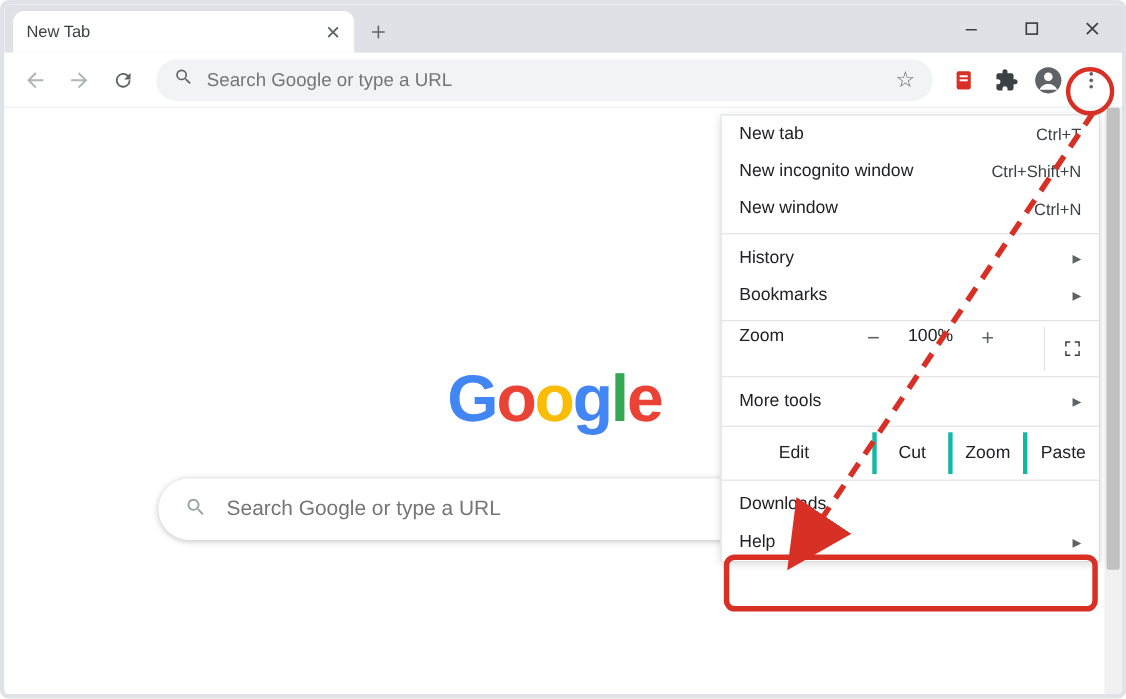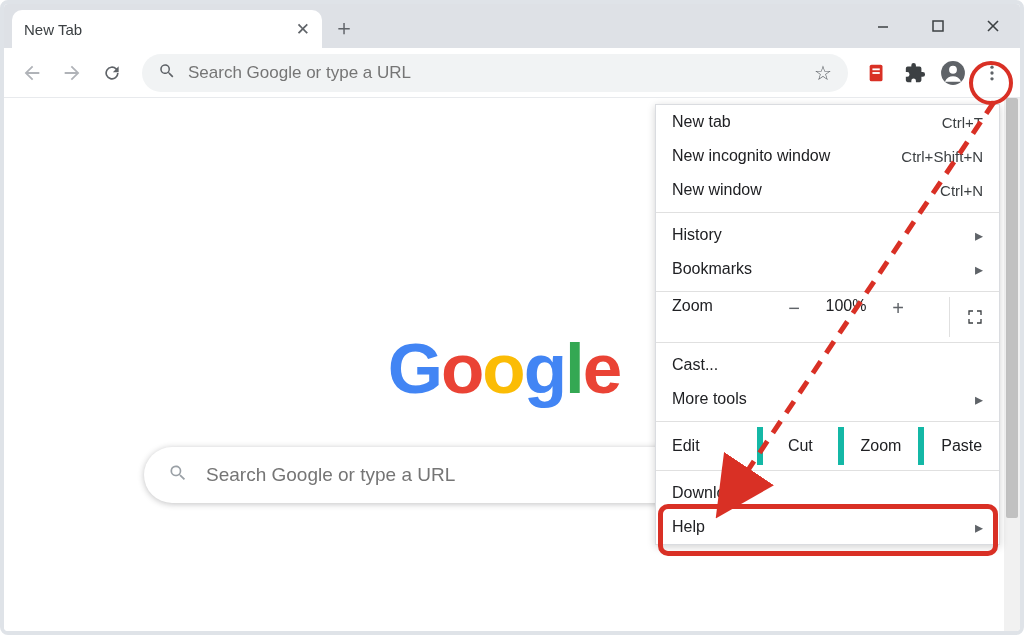--- a/index.html
+++ b/index.html
@@ -123,21 +123,21 @@
   .content {
     position:absolute;
     top:94px; left:0; right:16px; bottom:0;
     background:#fff;
     display:flex;
     flex-direction:column;
     align-items:center;
     padding-top:230px;
   }
   .google-logo {
-    font-size: 71px;
+    font-size: 60px;
     font-weight: 600;
     letter-spacing: -2px;
     font-family: Arial, sans-serif;
   }
   .google-logo span:nth-child(1){color:#4285F4;}
   .google-logo span:nth-child(2){color:#EA4335;}
   .google-logo span:nth-child(3){color:#FBBC05;}
   .google-logo span:nth-child(4){color:#4285F4;}
   .google-logo span:nth-child(5){color:#34A853;}
   .google-logo span:nth-child(6){color:#EA4335;}
@@ -214,25 +214,26 @@
   }
   .zoom-row .zoom-level{ width:60px; text-align:center;}
   .zoom-row .zoom-full{
     width:50px; display:flex;align-items:center;justify-content:center;
     border-left:1px solid #e0e0e0; height:100%;cursor:pointer; margin-left:auto;
   }
   .edit-row {
     display:flex; align-items:center;
     height:38px;
     padding-left:16px;
+    margin-left:36px;
   }
   .edit-row .edit-label{ flex:0 0 85px;}
   .edit-row .edit-btn {
     flex:1; text-align:left;
-    border-left:6px solid #14b8a6;
+    border-left:4px solid #14b8a6;
     height:100%;
     display:flex;align-items:center;justify-content:center;
     cursor:pointer;
   }
   .settings-highlight {
     position:absolute;
     right:22px;
     top:500px;
     width:340px;
     height:52px;
@@ -377,23 +378,20 @@
     <span class="zoom-level">100%</span>
     <span class="zoom-plus">+</span>
     <span class="zoom-full">
       <svg width="16" height="16" viewBox="0 0 24 24" fill="none" stroke="#3c4043" stroke-width="2">
           <path d="M3 9V3h6M21 9V3h-6M3 15v6h6M21 15v6h-6"></path>
         </svg>
     </span>
   </div>
   <div class="menu-divider"></div>
   <div class="menu-item">
-    <span>Cast...</span>
-  </div>
-  <div class="menu-item">
     <span>More tools</span>
     <span class="submenu-arrow">▸</span>
   </div>
   <div class="menu-divider"></div>
   <div class="edit-row">
     <span class="edit-label">Edit</span>
     <span class="edit-btn">Cut</span>
     <span class="edit-btn">Zoom</span>
     <span class="edit-btn">Paste</span>
   </div>

